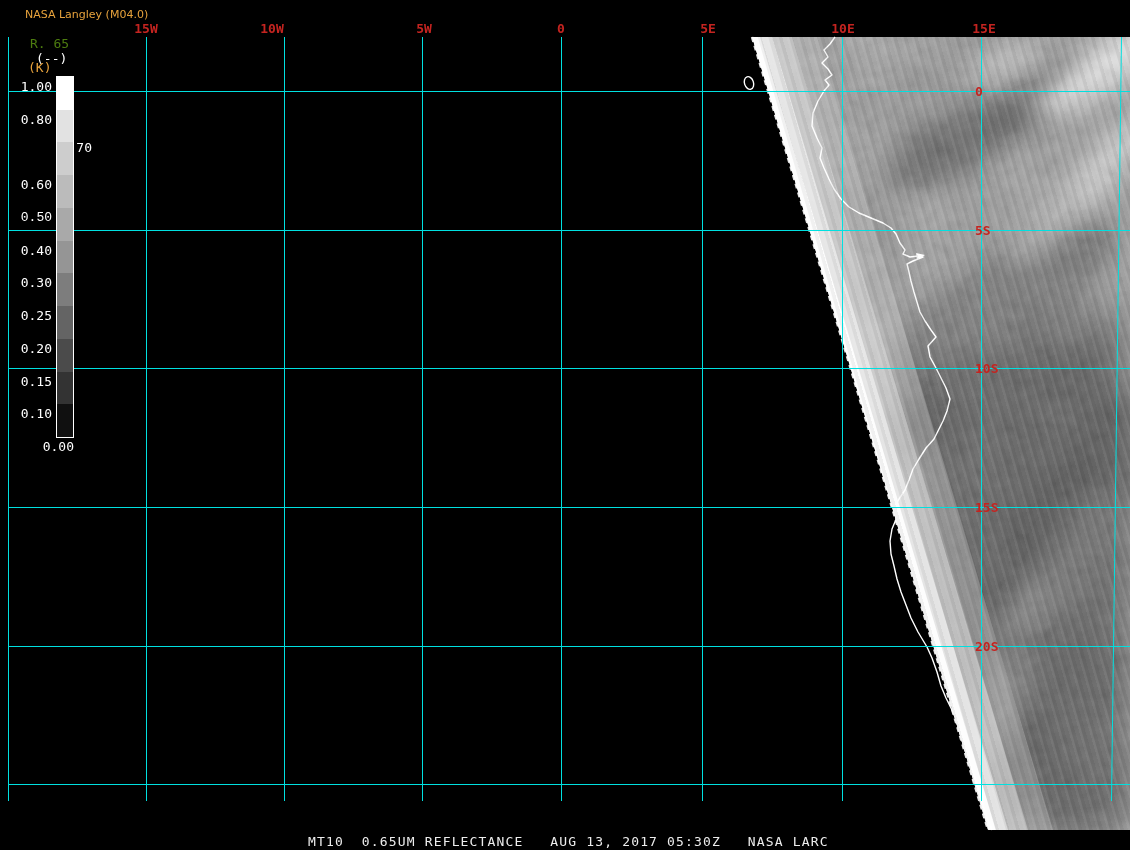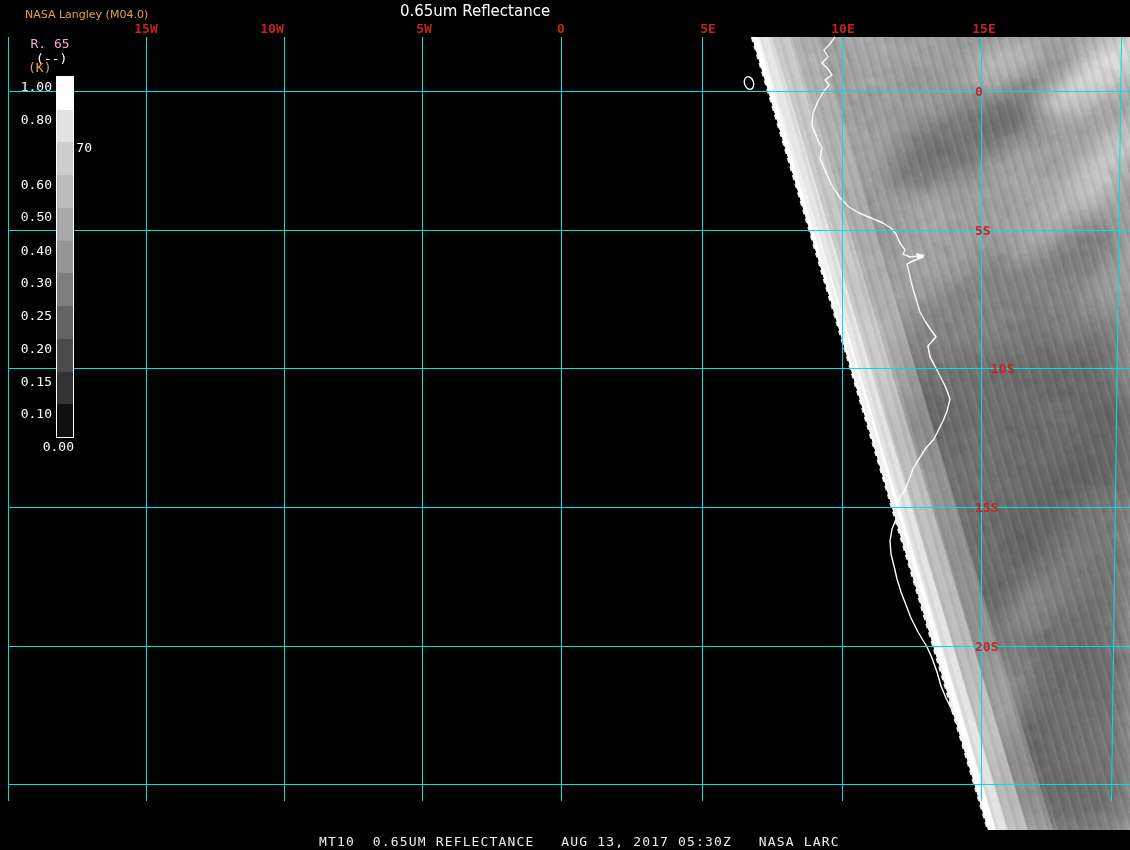--- a/index.html
+++ b/index.html
@@ -12,37 +12,37 @@
           font:15px "DejaVu Sans",sans-serif;z-index:8;}
   .title2{left:330px;top:19px;width:230px;text-align:center;color:#fff;
           font:15px "DejaVu Sans",sans-serif;z-index:8;}
   
   .vline{position:absolute;top:37px;height:764px;width:1px;z-index:3;}
   .hline{position:absolute;left:8px;width:1122px;height:1px;z-index:3;}
   .lonlab{position:absolute;top:21px;width:44px;text-align:center;
           font:bold 13px "DejaVu Sans Mono",monospace;z-index:6;}
   .latlab{position:absolute;left:975px;font:bold 13px "DejaVu Sans Mono",monospace;z-index:6;}
   
-  .cb-title{left:30px;top:36px;width:40px;text-align:center;color:#f9a8d4;
+  .cb-title{left:30px;top:36px;width:40px;text-align:left;color:#4d7c0f;
             font:13px "DejaVu Sans Mono",monospace;z-index:2;}
   .cb-unit1{left:36px;top:51px;color:#fff;font:13px "DejaVu Sans Mono",monospace;z-index:2;}
   .cb-unit2{left:28px;top:60px;color:#e8a33c;font:13px "DejaVu Sans Mono",monospace;z-index:2;}
   .cb-strip{left:56px;top:76px;width:16px;height:360px;border:1px solid #fff;z-index:5;
             display:flex;flex-direction:column;}
   .cb-seg{width:100%;flex:1 1 auto;}
   .cb-tick{position:absolute;left:8px;width:44px;text-align:right;color:#fff;
            font:13px "DejaVu Sans Mono",monospace;z-index:2;margin-top:9px;}
   
   .imagery{left:0;top:0;z-index:1;}
   .scanlines{left:0;top:0;width:1130px;height:850px;z-index:1;pointer-events:none;
      clip-path:polygon(752px 37px,1130px 37px,1130px 830px,988px 830px);
      background:repeating-linear-gradient(74deg,
         rgba(255,255,255,0.055) 0 2px, rgba(0,0,0,0.05) 3px 6px, rgba(255,255,255,0) 6px 10px);}
   
-  .caption{left:319px;top:834px;color:#ededed;font:13px "DejaVu Sans Mono",monospace;
+  .caption{left:308px;top:834px;color:#ededed;font:13px "DejaVu Sans Mono",monospace;
            letter-spacing:1.15px;white-space:pre;z-index:8;}
 </style>
 </head>
 <body>
 
 <div class="stage">
 
   <svg class="abs imagery" width="1130" height="850" viewBox="0 0 1130 850">
     <defs>
       <clipPath id="swath">
@@ -113,21 +113,20 @@
     <ellipse cx="749" cy="83" rx="4.5" ry="6.5" transform="rotate(-18 749 83)" fill="none" stroke="#ffffff" stroke-width="1.4"></ellipse>
   </svg>
 
   <div class="abs scanlines"></div>
 
   <div class="vline" style="left: 1116px; transform: rotate(0.75deg); background: rgb(0, 224, 224);"></div>
 
   <div id="grid-layer"></div>
 
   <div class="abs credit">NASA Langley (M04.0)</div>
-  <div class="abs title1">0.65um Reflectance</div>
 
   <div>
     <div class="abs cb-title">R. 65</div>
     <div class="abs cb-unit1">(--)</div>
     <div class="abs cb-unit2">(K)</div>
     <div class="abs cb-strip" id="cb-strip">
         <div class="cb-seg" style="background: rgb(255, 255, 255);"></div>
         <div class="cb-seg" style="background: rgb(226, 226, 226);"></div>
         <div class="cb-seg" style="background: rgb(205, 205, 205);"></div>
         <div class="cb-seg" style="background: rgb(187, 187, 187);"></div>
@@ -159,21 +158,21 @@
     <div class="hline" style="top: 784px; background: rgb(0, 224, 224);"></div>
     <div class="lonlab" style="left: 124px; color: rgb(196, 36, 32);">15W</div>
     <div class="lonlab" style="left: 250px; color: rgb(196, 36, 32); text-align: center;">10W</div>
     <div class="lonlab" style="left: 402px; color: rgb(196, 36, 32);">5W</div>
     <div class="lonlab" style="left: 539px; color: rgb(196, 36, 32);">0</div>
     <div class="lonlab" style="left: 686px; color: rgb(196, 36, 32);">5E</div>
     <div class="lonlab" style="left: 821px; color: rgb(196, 36, 32);">10E</div>
     <div class="lonlab" style="left: 962px; color: rgb(196, 36, 32);">15E</div>
     <div class="latlab" style="top: 84px; color: rgb(196, 36, 32);">0</div>
     <div class="latlab" style="top: 223px; color: rgb(196, 36, 32);">5S</div>
-    <div class="latlab" style="top: 361px; color: rgb(196, 36, 32); margin-left: 16px;">10S</div>
+    <div class="latlab" style="top: 361px; color: rgb(196, 36, 32);">10S</div>
     <div class="latlab" style="top: 500px; color: rgb(196, 36, 32);">15S</div>
     <div class="latlab" style="top: 639px; color: rgb(196, 36, 32);">20S</div>
     <div class="cb-tick" style="top: 70px;">1.00</div>
     <div class="cb-tick" style="top: 102.727px;">0.80</div>
     <div class="cb-tick" style="top: 131px; padding-left: 40px;">0.70</div>
     <div class="cb-tick" style="top: 168.182px;">0.60</div>
     <div class="cb-tick" style="top: 200.909px; font-family: Liberation Mono, monospace;">0.50</div>
     <div class="cb-tick" style="top: 233.636px;">0.40</div>
     <div class="cb-tick" style="top: 266.364px;">0.30</div>
     <div class="cb-tick" style="top: 299.091px;">0.25</div>

